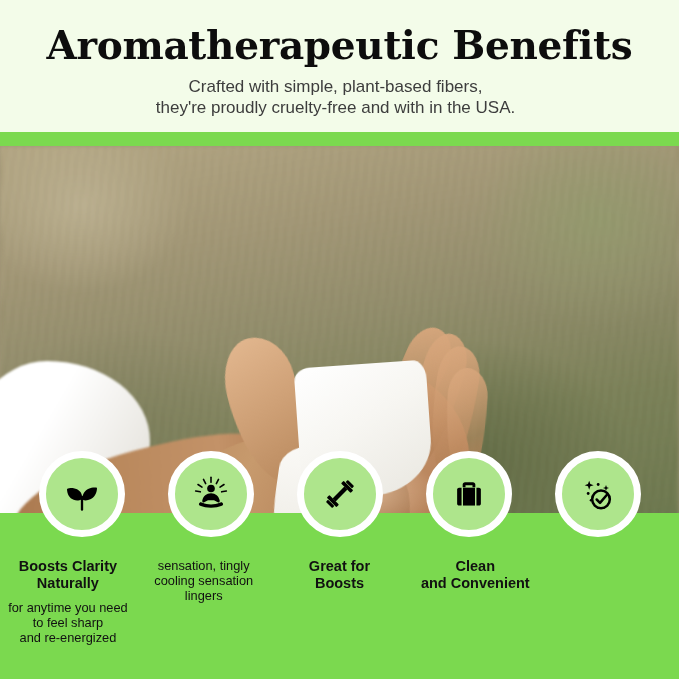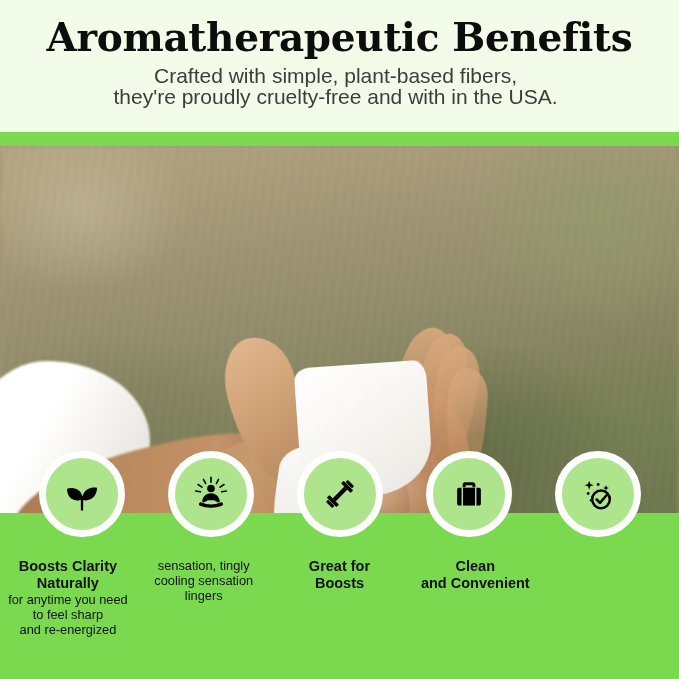--- a/index.html
+++ b/index.html
@@ -29,26 +29,26 @@
     box-sizing: border-box;
     padding-top: 14px;
   }
   .title {
     font-family: "DejaVu Serif", "Liberation Serif", serif;
     font-weight: 700;
     font-size: 39px;
     line-height: 46px;
     letter-spacing: -0.3px;
     color: #0d0d0d;
-    margin: 0;
+    margin: 8px;
     white-space: nowrap;
   }
   .subtitle {
     font-family: "Liberation Sans", sans-serif;
-    font-size: 21px;
+    font-size: 17px;
     line-height: 21px;
     color: #3d3d3d;
     margin: 5px 8px 0 0;
     font-weight: 400;
   }
   .subtitle span { display: block; }
 
   
   .divider-band {
     position: absolute;
@@ -211,21 +211,21 @@
     box-sizing: border-box;
     padding: 0 6px;
     text-align: center;
   }
   .feature-title {
     font-family: "Liberation Sans", sans-serif;
     font-weight: 700;
     font-size: 14.5px;
     line-height: 17px;
     color: #111111;
-    margin: 0 0 0 0;
+    margin: 0 0 8px 0;
   }
   .feature-desc {
     font-family: "Liberation Sans", sans-serif;
     font-size: 12.8px;
     line-height: 15px;
     color: #111111;
     margin: 0;
   }
 </style>
 </head>

